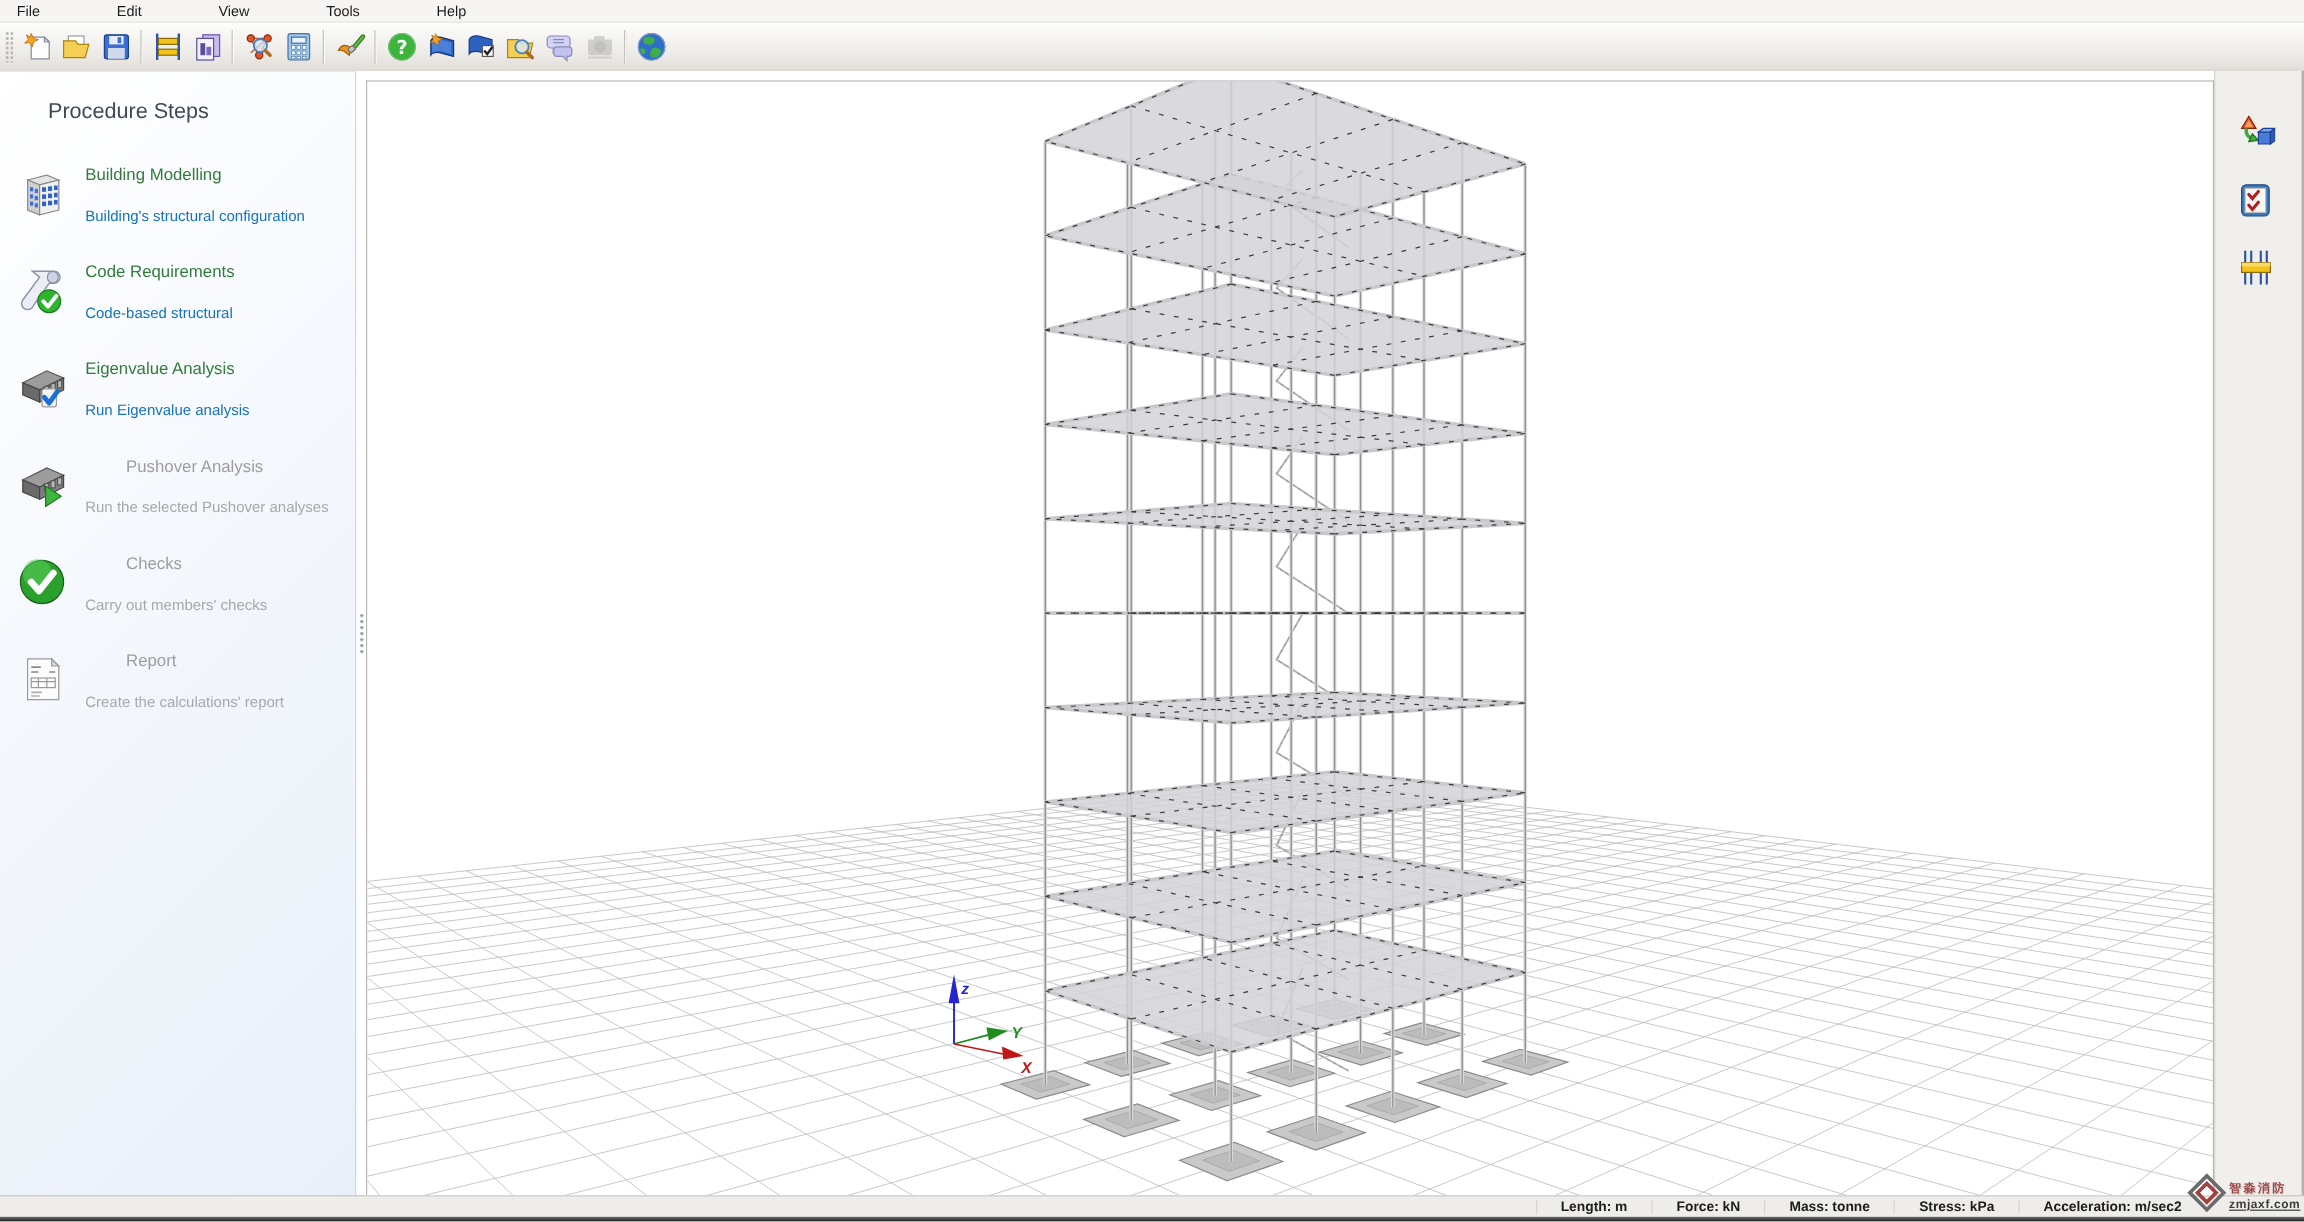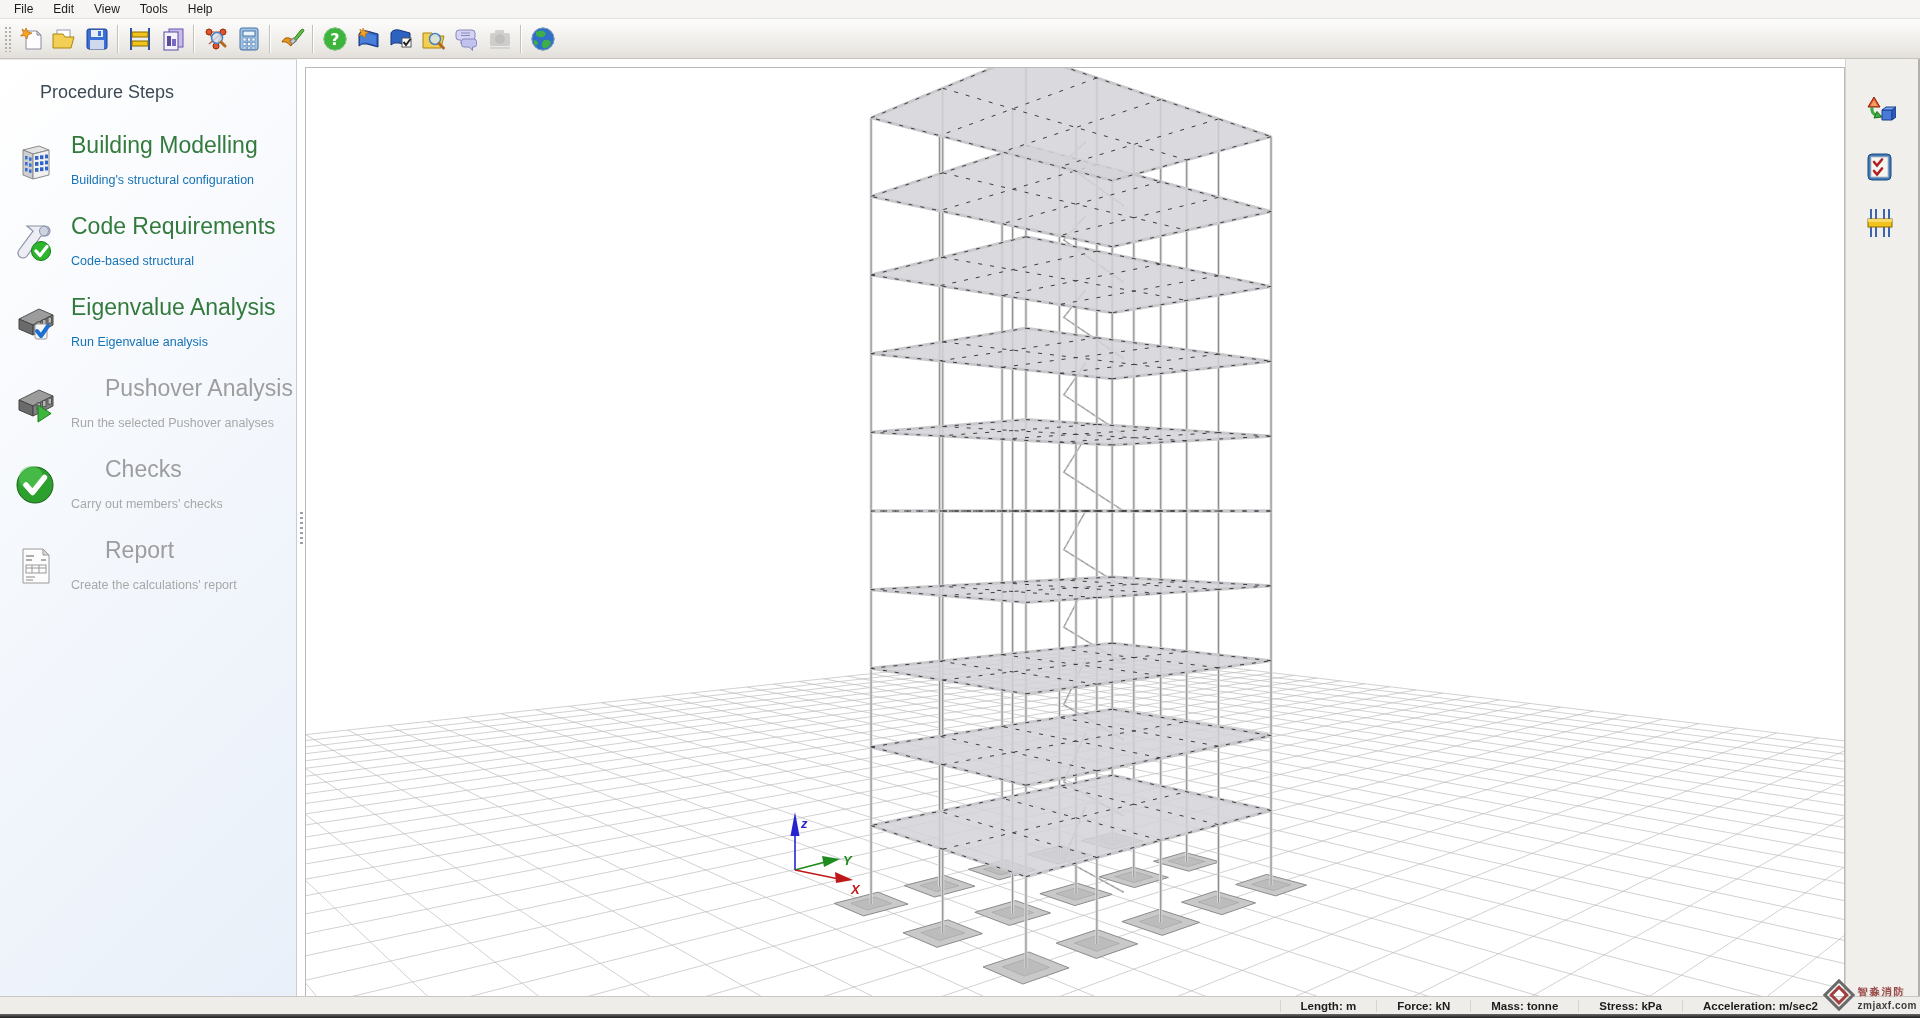--- a/index.html
+++ b/index.html
@@ -1,21 +1,21 @@
 <!DOCTYPE html>
 <html><head>
 <meta charset="utf-8">
 <style>
   html,body{margin:0;padding:0;background:#d8d5cf;}
   body{width:1920px;height:1018px;overflow:hidden;position:relative;
        font-family:"Liberation Sans","DejaVu Sans",sans-serif;-webkit-font-smoothing:antialiased;}
   .app{width:1920px;height:1018px;display:flex;flex-direction:column;background:#fff;}
 
   
-  .menubar{height:18px;background:#f6f5f3;border-bottom:1px solid #e3e1dd;display:flex;align-items:center;padding-left:4px;flex:0 0 auto;}
+  .menubar{height:18px;background:#f6f5f3;border-bottom:1px solid #e3e1dd;display:flex;align-items:center;padding-left:4px;flex:0 0 auto;gap:44px;}
   .menubar .mitem{font-size:12px;color:#1a1a1a;padding:1px 10px;cursor:default;}
 
   
   .toolbar{height:39px;background:linear-gradient(#fdfdfc,#eceae6 70%,#e2dfda);border-bottom:1px solid #c7c4be;display:flex;align-items:center;flex:0 0 auto;}
   .tgrip{width:7px;height:26px;margin:0 3px 0 4px;background-image:radial-gradient(circle at 2px 2px,#b3b0aa 1px,transparent 1.3px);background-size:4px 4px;}
   .tgroup{display:flex;align-items:center;}
   .tsep{width:1px;height:28px;background:#c3c0ba;border-right:1px solid #fff;margin:0 4px;}
   .tbtn{width:33px;height:32px;border:1px solid transparent;border-radius:3px;display:flex;align-items:center;justify-content:center;background:transparent;padding:0;}
   .tbtn svg{display:block;}
   .tbtn.disabled{opacity:.55;filter:grayscale(1);}
@@ -23,21 +23,21 @@
   
   .content{flex:1 1 auto;display:flex;background:#fff;min-height:0;}
 
   
   .sidebar{width:296px;flex:0 0 auto;background:linear-gradient(135deg,#ffffff 0%,#f2f6fc 55%,#e9f0f9 100%);border-right:1px solid #c9ccd2;border-top:1px solid #e8e8e8;overflow:hidden;}
   .sb-title{margin:22px 0 0 40px;font-size:18px;color:#3d4a55;}
   .steps{margin-top:30px;display:flex;flex-direction:column;}
   .step{display:flex;align-items:center;min-height:56px;margin:0 0 25px 12px;cursor:pointer;}
   .step-icon{width:46px;height:46px;flex:0 0 auto;display:flex;align-items:center;justify-content:center;}
   .step-text{margin-left:13px;display:flex;flex-direction:column;}
-  .step-title{font-size:23px;color:#337a3d;line-height:21px;}
+  .step-title{font-size:14px;color:#337a3d;line-height:21px;}
   .step-sub{font-size:12.5px;color:#1673b8;margin-top:17px;line-height:15px;}
   .step[data-state="disabled"] .step-title{color:#9d9d9d;margin-left:34px;}
   .step[data-state="disabled"] .step-sub{color:#a8a8a8;}
 
   
   .splitter{width:8px;flex:0 0 auto;background:#fff;display:flex;align-items:center;justify-content:center;cursor:col-resize;}
   .split-dots{width:3px;height:34px;background-image:radial-gradient(circle at 1.5px 2px,#9aa0a8 1.2px,transparent 1.5px);background-size:3px 5px;}
 
   
   .viewport{flex:1 1 auto;position:relative;background:#fff;margin-top:8px;border:1px solid #b9b9b9;border-bottom:none;overflow:hidden;}
@@ -50,21 +50,21 @@
   
   .statusbar{height:17px;background:#efedea;border-top:1px solid #c9c6c0;display:flex;align-items:center;flex:0 0 auto;font-size:11.5px;font-weight:700;color:#1c1c1c;}
   .statusbar .fill{flex:1 1 auto;}
   .sitem{padding:0 20px;border-left:1px solid #d8d5d0;white-space:nowrap;}
   .bottomstrip{height:4px;background:linear-gradient(#6a6a6a,#1d1d1d);flex:0 0 auto;}
 
   
   .watermark{position:absolute;right:3px;bottom:2px;display:flex;align-items:center;z-index:30;}
   .wm-text{display:flex;flex-direction:column;align-items:flex-start;margin-left:2px;}
   .wm-cn{font-size:10px;font-weight:700;color:#9c4a4a;letter-spacing:2px;text-shadow:1px 1px 0 #d8d3cd;line-height:16px;}
-  .wm-url{font-size:10px;font-weight:700;color:#3c3c3c;line-height:11px;letter-spacing:.5px;}
+  .wm-url{font-size:10px;font-weight:700;color:#3c3c3c;line-height:11px;letter-spacing:.5px;text-decoration:underline;}
 </style>
 </head>
 <body>
 
 <div class="app">
 
   <div class="menubar">
     <span class="mitem">File</span>
     <span class="mitem">Edit</span>
     <span class="mitem">View</span>

